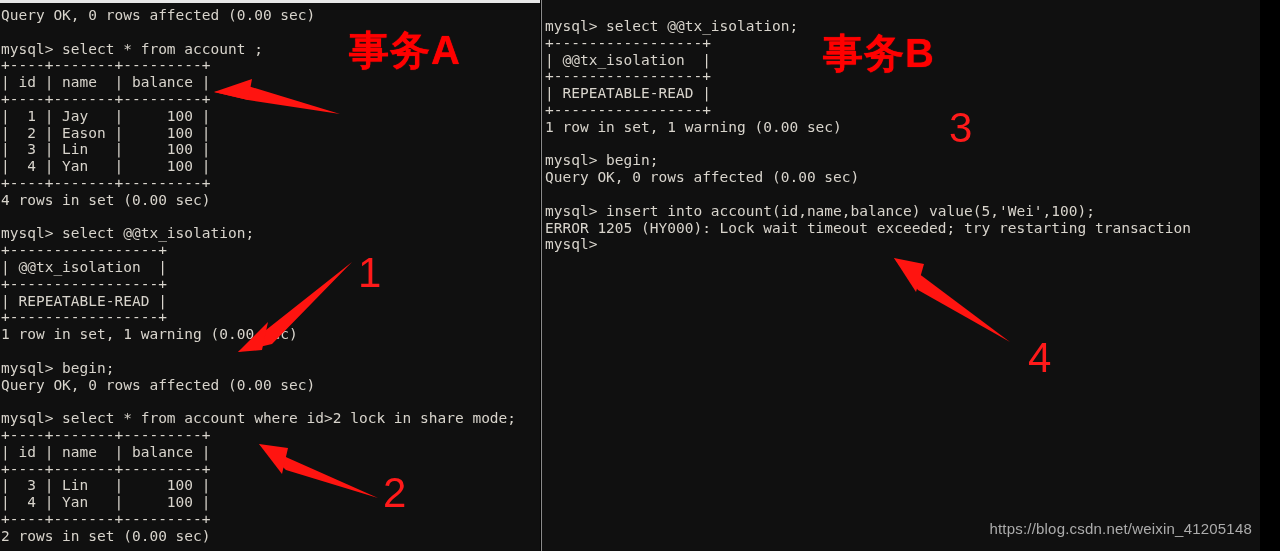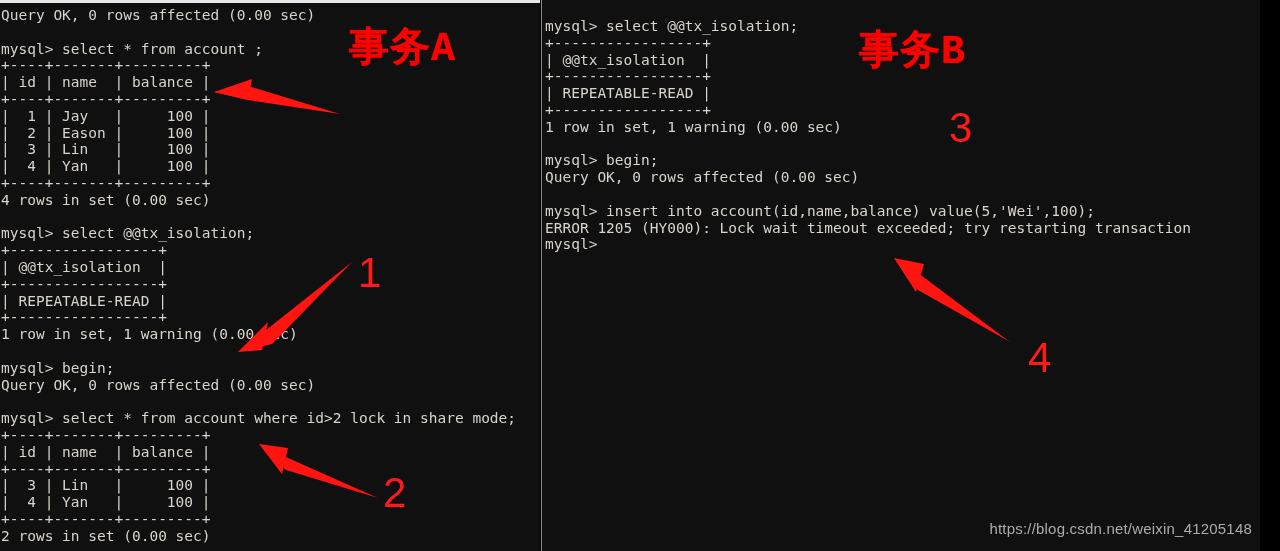--- a/index.html
+++ b/index.html
@@ -57,21 +57,21 @@
 
   
   .ann {
     position: absolute;
     color: #ff0000;
     font-weight: bold;
     line-height: 1;
     user-select: none;
   }
   .cjk {
-    font-family: Liberation Mono, monospace;
+    font-family: Liberation Sans, sans-serif;
     font-size: 40px;
     letter-spacing: 1px;
     text-shadow: 0 0 1px #ff0000;
   }
   .num {
     font-family: "Liberation Sans", "DejaVu Sans", sans-serif;
     font-size: 42px;
     font-weight: 400;
     color: #ff1a1a;
   }
@@ -100,21 +100,21 @@
     <div class="term" id="left-term"><span class="line">Query OK, 0 rows affected (0.00 sec)</span><span class="blank"></span><span class="line">mysql&gt; select * from account ;</span><span class="line">+----+-------+---------+</span><span class="line">| id | name  | balance |</span><span class="line">+----+-------+---------+</span><span class="line">|  1 | Jay   |     100 |</span><span class="line">|  2 | Eason |     100 |</span><span class="line">|  3 | Lin   |     100 |</span><span class="line">|  4 | Yan   |     100 |</span><span class="line">+----+-------+---------+</span><span class="line">4 rows in set (0.00 sec)</span><span class="blank"></span><span class="line">mysql&gt; select @@tx_isolation;</span><span class="line">+-----------------+</span><span class="line">| @@tx_isolation  |</span><span class="line">+-----------------+</span><span class="line">| REPEATABLE-READ |</span><span class="line">+-----------------+</span><span class="line">1 row in set, 1 warning (0.00 sec)</span><span class="blank"></span><span class="line">mysql&gt; begin;</span><span class="line">Query OK, 0 rows affected (0.00 sec)</span><span class="blank"></span><span class="line">mysql&gt; select * from account where id&gt;2 lock in share mode;</span><span class="line">+----+-------+---------+</span><span class="line">| id | name  | balance |</span><span class="line">+----+-------+---------+</span><span class="line">|  3 | Lin   |     100 |</span><span class="line">|  4 | Yan   |     100 |</span><span class="line">+----+-------+---------+</span><span class="line">2 rows in set (0.00 sec)</span></div>
   </div>
 
   <div class="panel" id="panel-right">
     <div class="term" id="right-term"><span class="line">mysql&gt; select @@tx_isolation;</span><span class="line">+-----------------+</span><span class="line">| @@tx_isolation  |</span><span class="line">+-----------------+</span><span class="line">| REPEATABLE-READ |</span><span class="line">+-----------------+</span><span class="line">1 row in set, 1 warning (0.00 sec)</span><span class="blank"></span><span class="line">mysql&gt; begin;</span><span class="line">Query OK, 0 rows affected (0.00 sec)</span><span class="blank"></span><span class="line">mysql&gt; insert into account(id,name,balance) value(5,'Wei',100);</span><span class="line">ERROR 1205 (HY000): Lock wait timeout exceeded; try restarting transaction</span><span class="line">mysql&gt;</span></div>
   </div>
 
   <div class="ann cjk" style="left:349px; top:30px;">事务A</div>
 
 
-  <div class="ann cjk" style="left:823px; top:33px;margin-left:36px;">事务B</div>
+  <div class="ann cjk" style="left:823px; top:33px;">事务B</div>
 
   <div class="ann num" style="left:358px; top:252px;">1</div>
 
   <div class="ann num" style="left:383px; top:472px;">2</div>
 
   <div class="ann num" style="left:949px; top:107px;">3</div>
 
   <div class="ann num" style="left:1028px; top:337px;">4</div>
 
   <svg class="arrow-svg" style="left:0; top:0;" width="1280" height="551">

